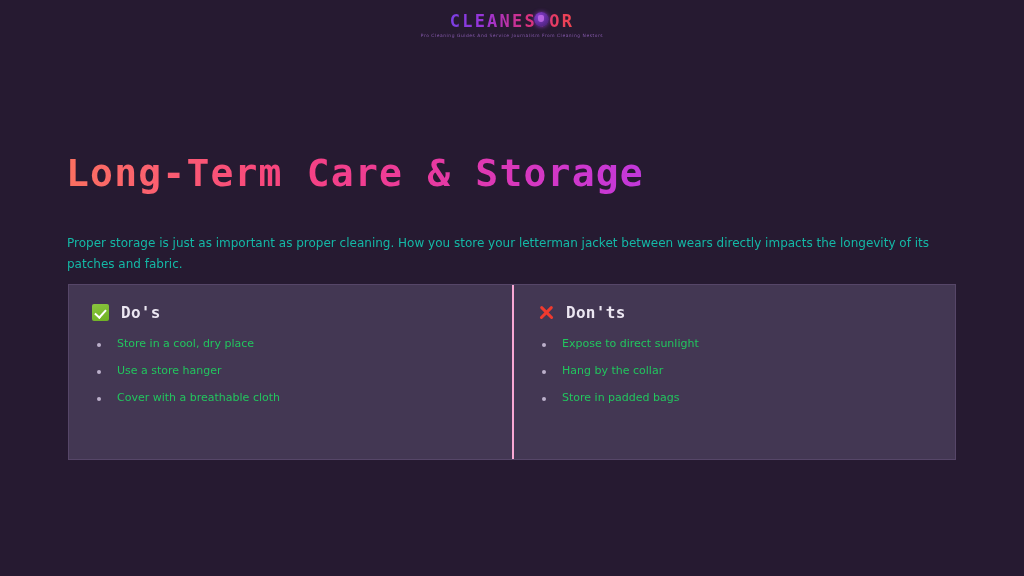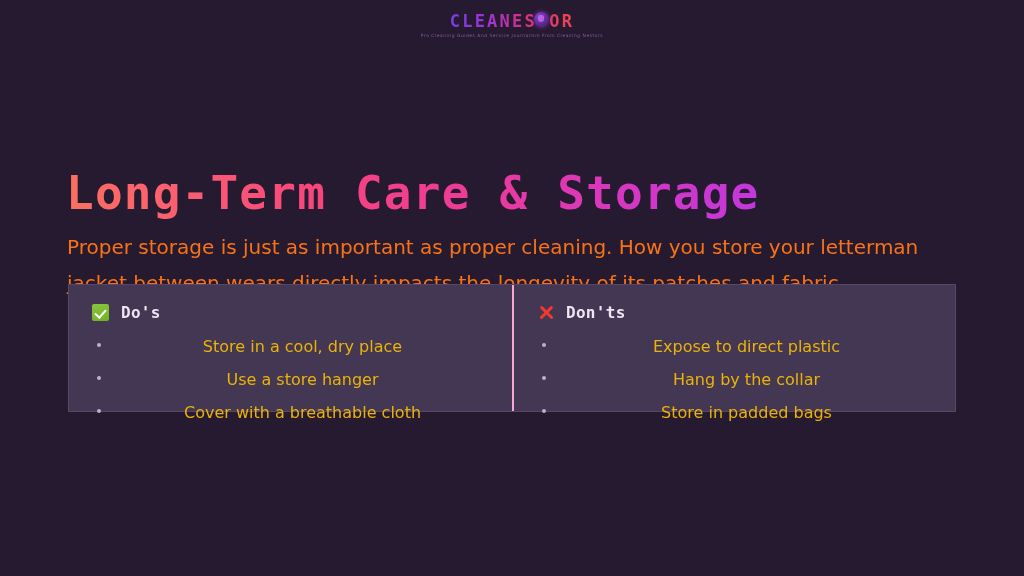--- a/index.html
+++ b/index.html
@@ -72,52 +72,52 @@
     letter-spacing: .55px;
     color: #8f5fb8;
     white-space: nowrap;
     opacity: .92;
   }
 
   
   .page-title {
     position: absolute;
     left: 66px;
-    top: 136px;
+    top: 127px;
     font-family: "DejaVu Sans Mono", monospace;
-    font-size: 46px;
+    font-size: 38px;
     font-weight: bold;
     letter-spacing: 1.2px;
     line-height: 1.15;
     white-space: nowrap;
     background: linear-gradient(90deg, #fa7060 0%, #fb5f70 16%, #f7437f 38%, #e93a9e 62%, #d437c4 82%, #c238db 100%);
     -webkit-background-clip: text;
     background-clip: text;
     color: transparent;
     -webkit-text-fill-color: transparent;
   }
 
   
   .intro {
     position: absolute;
     left: 67px;
-    top: 210px;
+    top: 221px;
     width: 890px;
-    font-size: 20px;
+    font-size: 12px;
     line-height: 1.78;
-    color: #f97316;
+    color: #14b8a6;
   }
 
   
   .panel {
     position: absolute;
     left: 68px;
     top: 284px;
     width: 888px;
-    height: 128px;
+    height: 176px;
     box-sizing: border-box;
     background: #433753;
     border: 1px solid #564668;
     display: flex;
   }
   .panel-col {
     flex: 1 1 50%;
     box-sizing: border-box;
     padding: 18px 24px 14px 22px;
     min-width: 0;
@@ -187,24 +187,23 @@
   }
   .col-list {
     list-style: none;
     margin: 0;
     padding: 0;
   }
   .col-list li {
     position: relative;
     padding-left: 26px;
     margin-bottom: 13px;
-    font-size: 16px;
+    font-size: 11px;
     line-height: 1.25;
-    color: #eab308;
-    text-align: center;
+    color: #22c55e;
   }
   .col-list li:last-child { margin-bottom: 8px; }
   .col-list li .bullet-dot {
     position: absolute;
     left: 6px;
     top: 6px;
     width: 4px;
     height: 4px;
     border-radius: 50%;
     background: #bcb0cb;
@@ -253,21 +252,21 @@
   <div class="panel-col right">
     <div class="col-head">
       <span class="col-head-icon">
         <span class="icon-cross"></span>
       </span>
       <span class="col-title">Don'ts</span>
     </div>
     <ul class="col-list">
       <li>
         <span class="bullet-dot"></span>
-        <span>Expose to direct plastic</span>
+        <span>Expose to direct sunlight</span>
       </li>
       <li>
         <span class="bullet-dot"></span>
         <span>Hang by the collar</span>
       </li>
       <li>
         <span class="bullet-dot"></span>
         <span>Store in padded bags</span>
       </li>
     </ul>

